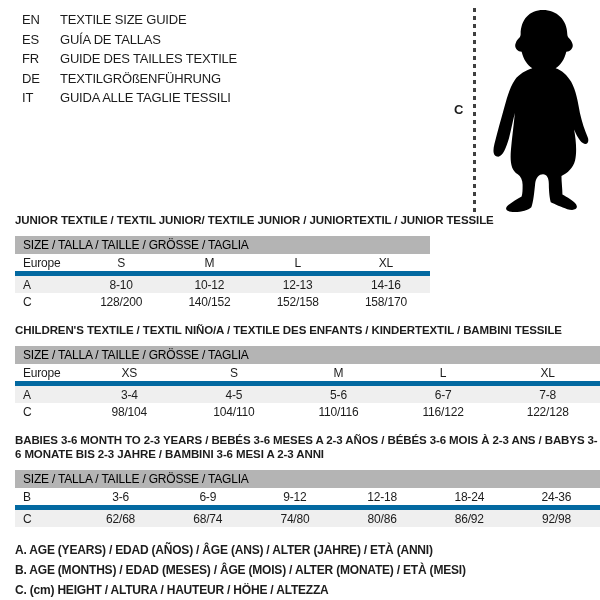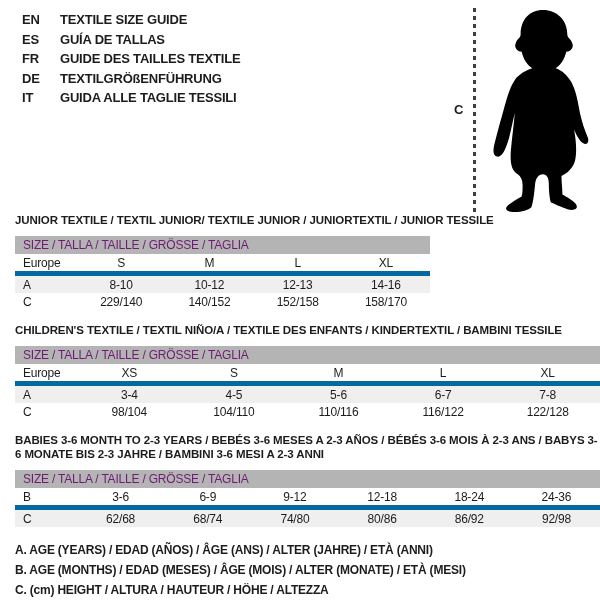--- a/index.html
+++ b/index.html
@@ -2,38 +2,38 @@
 <html><head>
 <meta charset="utf-8">
 <style>
   html,body{margin:0;padding:0;background:#fff;}
   .canvas{
     position:relative;width:600px;height:600px;background:#fff;overflow:hidden;
     font-family:"Liberation Sans",sans-serif;color:#1c1c1c;
   }
   
   .langs{position:absolute;top:10px;left:22px;}
-  .lang-row{display:flex;line-height:19.5px;font-size:13px;font-weight:700;letter-spacing:-0.2px;}
+  .lang-row{display:flex;line-height:19.5px;font-size:13px;font-weight:400;letter-spacing:-0.2px;}
   .lang-code{display:inline-block;width:38px;}
   
   .figure{position:absolute;top:6px;left:452px;width:148px;height:210px;}
   .marker{position:absolute;left:2px;top:96px;font-size:13px;font-weight:700;}
   .dotline{
     position:absolute;left:21px;top:2px;width:3px;height:204px;
     background:repeating-linear-gradient(to bottom,#3f3f3f 0 4px,transparent 4px 8px);
   }
   .figure svg{position:absolute;left:36px;top:2px;width:110px;height:206px;}
   
   .content{position:absolute;top:213px;left:15px;right:0;}
   .section{margin-bottom:13px;}
   .sec-title{font-size:11.5px;font-weight:700;letter-spacing:-0.1px;line-height:14px;margin-bottom:9px;}
   .table{width:100%;}
   .section:nth-child(1) .table{width:415px;}
   .thead{
-    height:18px;background:#b4b4b4;color:#701a75;display:flex;align-items:center;
+    height:18px;background:#b4b4b4;color:#000000;display:flex;align-items:center;
     padding-left:8px;font-size:12px;letter-spacing:-0.2px;box-sizing:border-box;
   }
   .trow{display:flex;align-items:center;height:17px;font-size:12px;letter-spacing:-0.2px;}
   .trow.shaded{background:#efefef;}
   .trow.divided{border-bottom:5px solid #0369a1;}
   .tlabel{width:62px;padding-left:8px;box-sizing:border-box;}
   .tcell{flex:1;text-align:center;}
   
   .legend{margin-top:9px;}
   .legend-line{font-size:12px;font-weight:700;letter-spacing:-0.2px;line-height:20px;}
@@ -125,21 +125,21 @@
             </div>
             <div class="trow shaded">
               <div class="tlabel">A</div>
               <div class="tcell">8-10</div>
               <div class="tcell">10-12</div>
               <div class="tcell">12-13</div>
               <div class="tcell">14-16</div>
             </div>
             <div class="trow">
               <div class="tlabel">C</div>
-              <div class="tcell">229/140</div>
+              <div class="tcell">128/200</div>
               <div class="tcell">140/152</div>
               <div class="tcell">152/158</div>
               <div class="tcell">158/170</div>
             </div>
           </div>
         </div>
         <div class="section">
           <div class="sec-title">CHILDREN'S TEXTILE / TEXTIL NIÑO/A / TEXTILE DES ENFANTS / KINDERTEXTIL / BAMBINI TESSILE</div>
           <div class="table">
             <div class="thead">SIZE / TALLA / TAILLE / GRÖSSE / TAGLIA</div>

